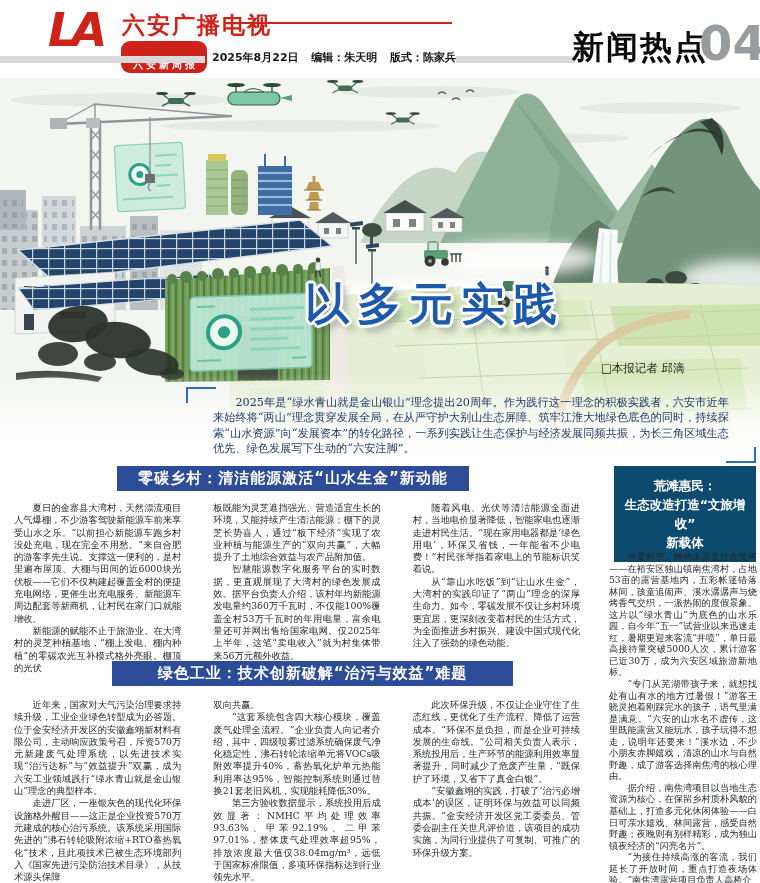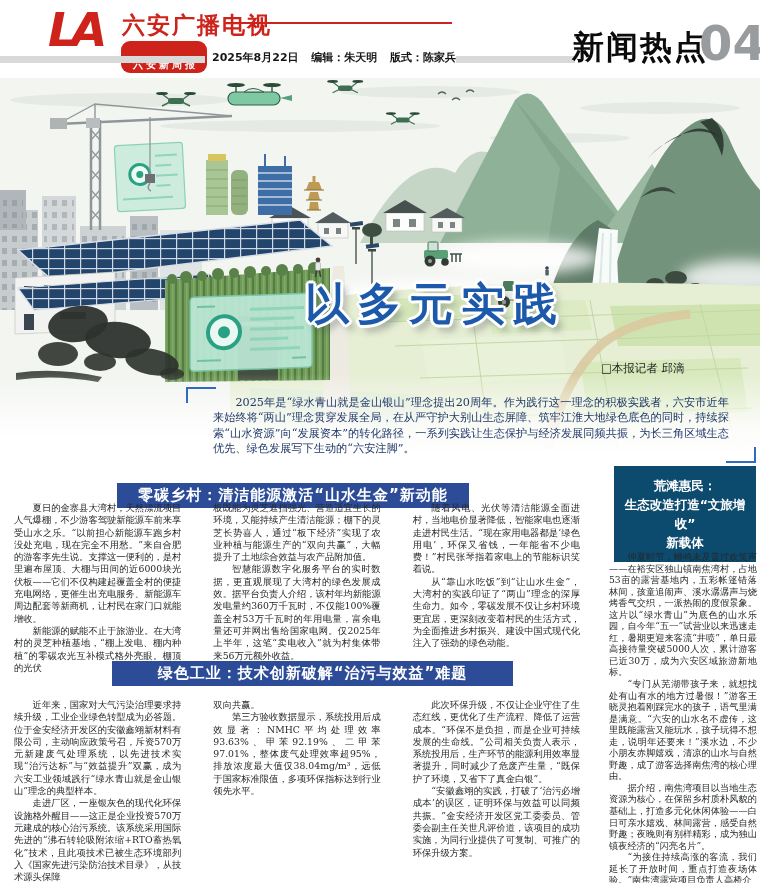--- a/index.html
+++ b/index.html
@@ -39,21 +39,21 @@
   .intro{left:186px;top:386px;width:570px;height:78px;padding:9px 27px 0 27px;}
   .intro p{margin:0;font-size:11.2px;line-height:15.4px;color:#20396a;text-indent:2em;
            text-align:justify;text-justify:inter-character;}
   .corner{border-color:#2f6bbf;border-style:solid;border-width:0;}
   .c-tl{left:186px;top:387px;width:30px;height:16px;border-left-width:2px;border-top-width:2px;}
   .c-br{left:726px;top:447px;width:30px;height:16px;border-right-width:2px;border-bottom-width:2px;}
 
   
   .bar{background:#2d4c98;color:#fff;font-family:"DejaVu Sans","Liberation Sans",sans-serif;
        font-weight:700;font-size:15px;text-align:center;height:25px;line-height:25px;letter-spacing:1px;}
-  .bar1{left:117px;top:466px;width:352px;margin-top:17px;}
+  .bar1{left:117px;top:466px;width:352px;}
   .bar2{left:112px;top:661px;width:401px;}
   .cols{left:14px;width:566px;display:flex;gap:32px;}
   .cols1{top:502px;height:156px;}
   .cols2{top:699px;height:184px;}
   .col{flex:1;min-width:0;}
   .col p, .right-text p{margin:0;font-size:9.3px;line-height:12.3px;color:#26282a;
         text-align:justify;text-justify:inter-character;}
   p.ind{text-indent:2em;}
 
   .right-box{left:614px;top:466px;width:142px;background:#0c4a6e;color:#fff;text-align:center;
@@ -418,20 +418,21 @@
   </div>
 
   <div class="abs bar bar2">绿色工业：技术创新破解“治污与效益”难题</div>
   <div class="abs cols cols2">
     <div class="col">
       <p class="ind">近年来，国家对大气污染治理要求持续升级，工业企业绿色转型成为必答题。位于金安经济开发区的安徽鑫翊新材料有限公司，主动响应政策号召，斥资570万元新建废气处理系统，以先进技术实现“治污达标”与“效益提升”双赢，成为六安工业领域践行“绿水青山就是金山银山”理念的典型样本。</p>
       <p class="ind">走进厂区，一座银灰色的现代化环保设施格外醒目——这正是企业投资570万元建成的核心治污系统。该系统采用国际先进的“沸石转轮吸附浓缩+RTO蓄热氧化”技术，且此项技术已被生态环境部列入《国家先进污染防治技术目录》，从技术源头保障</p>
     </div>
     <div class="col">
       <p>双向共赢。</p>
+      <p class="ind">“这套系统包含四大核心模块，覆盖废气处理全流程。”企业负责人向记者介绍，其中，四级喷雾过滤系统确保废气净化稳定性，沸石转轮浓缩单元将VOCs吸附效率提升40%，蓄热氧化炉单元热能利用率达95%，智能控制系统则通过替换21套老旧风机，实现能耗降低30%。</p>
       <p class="ind">第三方验收数据显示，系统投用后成效显著：NMHC平均处理效率93.63%、甲苯92.19%、二甲苯97.01%，整体废气处理效率超95%，排放浓度最大值仅38.04mg/m³，远低于国家标准限值，多项环保指标达到行业领先水平。</p>
     </div>
     <div class="col">
       <p class="ind">此次环保升级，不仅让企业守住了生态红线，更优化了生产流程、降低了运营成本。“环保不是负担，而是企业可持续发展的生命线。”公司相关负责人表示，系统投用后，生产环节的能源利用效率显著提升，同时减少了危废产生量，“既保护了环境，又省下了真金白银”。</p>
       <p class="ind">“安徽鑫翊的实践，打破了‘治污必增成本’的误区，证明环保与效益可以同频共振。”金安经济开发区党工委委员、管委会副主任关世凡评价道，该项目的成功实施，为同行业提供了可复制、可推广的环保升级方案。</p>
     </div>
   </div>
 
   <div class="abs right-box">
     <div>荒滩惠民：</div>

